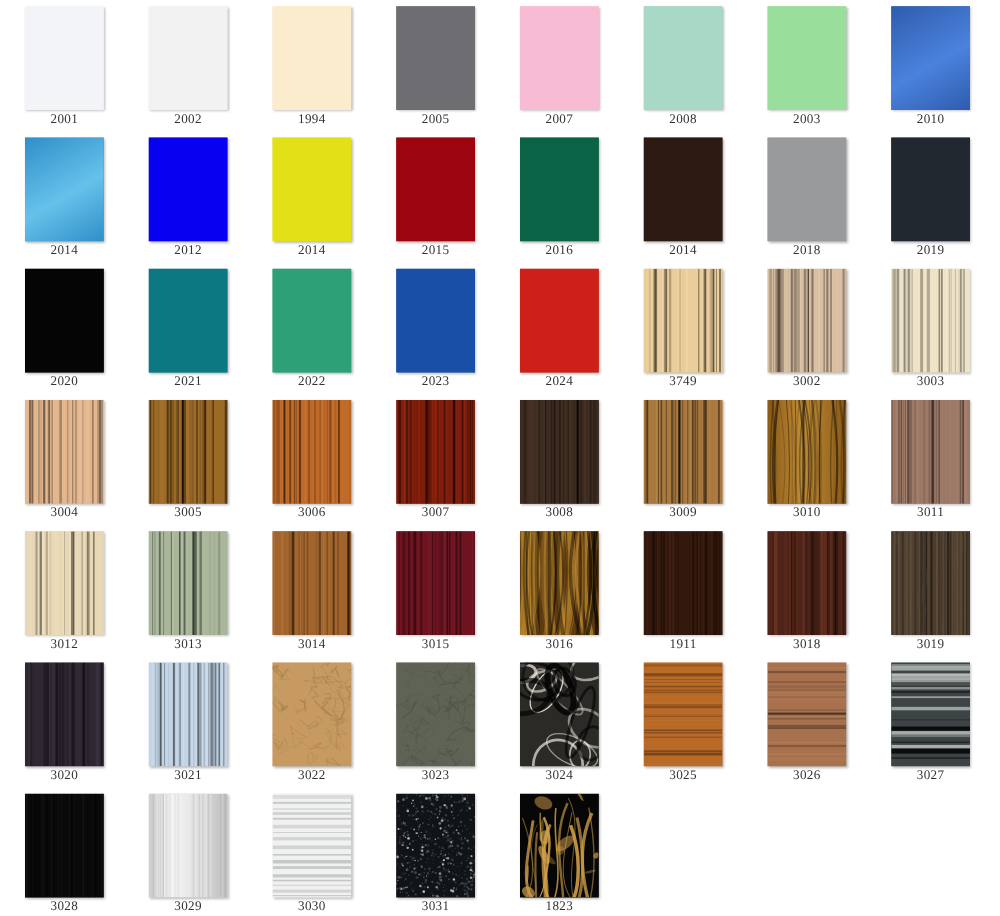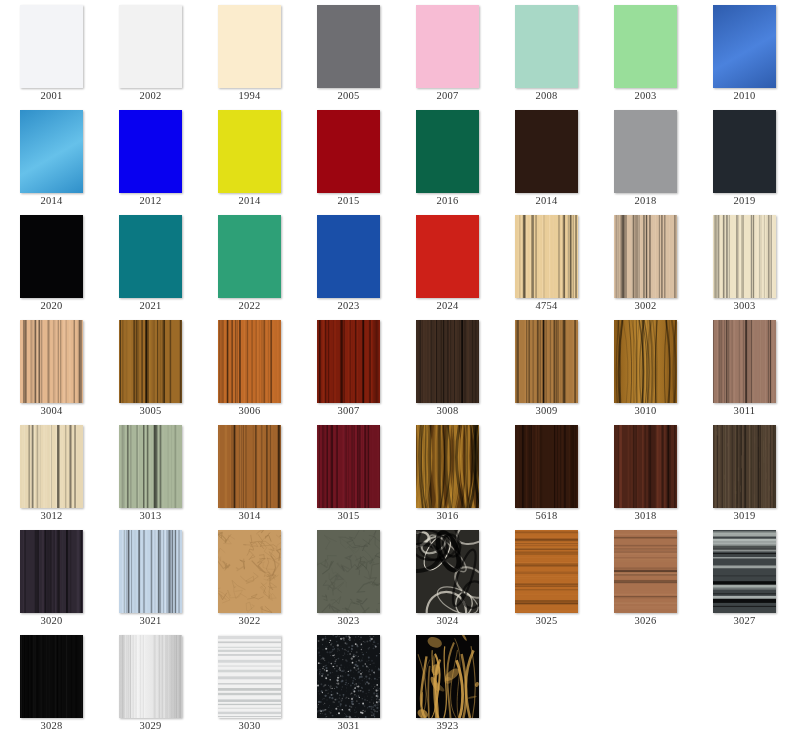--- a/index.html
+++ b/index.html
@@ -237,21 +237,21 @@
           <rect x="17.35" y="0" width="1.23" height="83" fill="#000000" opacity="0.09"></rect>
           <rect x="14.20" y="0" width="1.42" height="83" fill="#f3ddb4" opacity="0.11"></rect>
           <rect x="17.76" y="0" width="0.58" height="83" fill="#000000" opacity="0.17"></rect>
           <rect x="17.88" y="0" width="0.83" height="83" fill="#000000" opacity="0.42"></rect>
           <rect x="58.46" y="0" width="1.76" height="83" fill="#f3ddb4" opacity="0.17"></rect>
           <rect x="10.79" y="0" width="0.38" height="83" fill="#f3ddb4" opacity="0.42"></rect>
           <rect x="16.12" y="0" width="1.74" height="83" fill="#000000" opacity="0.31"></rect>
           <rect x="0" y="0" width="63" height="83" fill="url(#none)"></rect>
         </svg>
       </div>
-      <div class="swatch-label">4754</div>
+      <div class="swatch-label">3749</div>
     </div>
     <div class="swatch-cell">
       <div class="swatch-chip" style="background-color: rgb(217, 191, 162);">
         <svg class="tex" viewBox="0 0 63 83" preserveAspectRatio="none" xmlns="http://www.w3.org/2000/svg">
           <rect x="0" y="0" width="63" height="83" fill="#d9bfa2"></rect>
           <rect x="1.73" y="0" width="1.54" height="83" fill="#e8d2b7" opacity="0.10"></rect>
           <rect x="23.91" y="0" width="1.04" height="83" fill="#e8d2b7" opacity="0.47"></rect>
           <rect x="8.69" y="0" width="1.70" height="83" fill="#000000" opacity="0.20"></rect>
           <rect x="10.39" y="0" width="1.63" height="83" fill="#000000" opacity="0.28"></rect>
           <rect x="21.82" y="0" width="0.41" height="83" fill="#000000" opacity="0.47"></rect>
@@ -1118,21 +1118,21 @@
           <rect x="53.59" y="0" width="1.83" height="83" fill="#4a2615" opacity="0.25"></rect>
           <rect x="10.65" y="0" width="1.50" height="83" fill="#4a2615" opacity="0.35"></rect>
           <rect x="43.20" y="0" width="0.76" height="83" fill="#4a2615" opacity="0.44"></rect>
           <rect x="43.49" y="0" width="1.66" height="83" fill="#4a2615" opacity="0.17"></rect>
           <rect x="47.19" y="0" width="1.04" height="83" fill="#4a2615" opacity="0.28"></rect>
           <rect x="6.91" y="0" width="1.43" height="83" fill="#000000" opacity="0.42"></rect>
           <rect x="20.74" y="0" width="1.20" height="83" fill="#4a2615" opacity="0.36"></rect>
           <rect x="0" y="0" width="63" height="83" fill="url(#none)"></rect>
         </svg>
       </div>
-      <div class="swatch-label">5618</div>
+      <div class="swatch-label">1911</div>
     </div>
     <div class="swatch-cell">
       <div class="swatch-chip" style="background-color: rgb(78, 36, 24);">
         <svg class="tex" viewBox="0 0 63 83" preserveAspectRatio="none" xmlns="http://www.w3.org/2000/svg">
           <rect x="0" y="0" width="63" height="83" fill="#4e2418"></rect>
           <rect x="22.51" y="0" width="2.03" height="83" fill="#8c4430" opacity="0.11"></rect>
           <rect x="17.91" y="0" width="2.55" height="83" fill="#000000" opacity="0.21"></rect>
           <rect x="39.42" y="0" width="1.12" height="83" fill="#8c4430" opacity="0.25"></rect>
           <rect x="34.38" y="0" width="2.43" height="83" fill="#000000" opacity="0.37"></rect>
           <rect x="42.88" y="0" width="2.07" height="83" fill="#8c4430" opacity="0.15"></rect>
@@ -2360,15 +2360,15 @@
           <ellipse cx="56.3" cy="62.3" rx="4.5" ry="1.1" fill="#d2a14a" opacity="0.37" transform="rotate(167 56.3 62.3)"></ellipse>
           <ellipse cx="17.2" cy="28.8" rx="1.5" ry="8.8" fill="#d2a14a" opacity="0.41" transform="rotate(6 17.2 28.8)"></ellipse>
           <ellipse cx="18.7" cy="7.3" rx="5.0" ry="7.4" fill="#d2a14a" opacity="0.51" transform="rotate(111 18.7 7.3)"></ellipse>
           <ellipse cx="22.8" cy="51.9" rx="2.3" ry="6.9" fill="#d2a14a" opacity="0.33" transform="rotate(127 22.8 51.9)"></ellipse>
           <ellipse cx="36.0" cy="39.7" rx="4.2" ry="8.7" fill="#d2a14a" opacity="0.52" transform="rotate(52 36.0 39.7)"></ellipse>
           <ellipse cx="47.6" cy="0.9" rx="1.1" ry="5.7" fill="#d2a14a" opacity="0.61" transform="rotate(148 47.6 0.9)"></ellipse>
           <ellipse cx="32.1" cy="45.4" rx="3.5" ry="3.4" fill="#d2a14a" opacity="0.36" transform="rotate(13 32.1 45.4)"></ellipse>
           <ellipse cx="19.1" cy="49.0" rx="2.9" ry="8.1" fill="#d2a14a" opacity="0.67" transform="rotate(153 19.1 49.0)"></ellipse>
         </svg>
       </div>
-      <div class="swatch-label">3923</div>
+      <div class="swatch-label">1823</div>
     </div>
   </div>
 
 </body></html>

